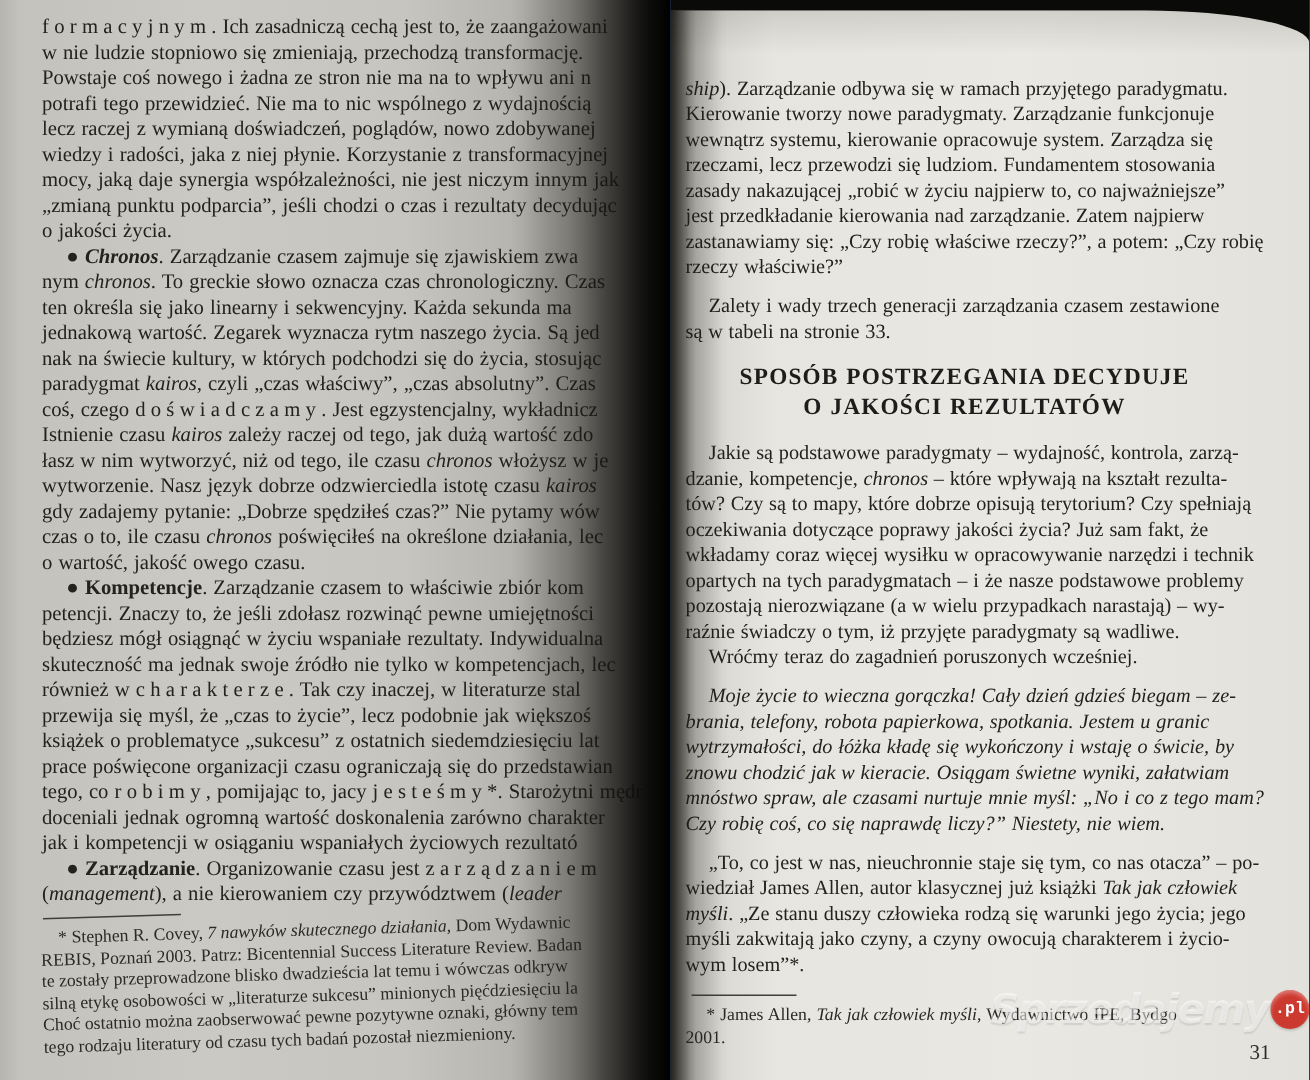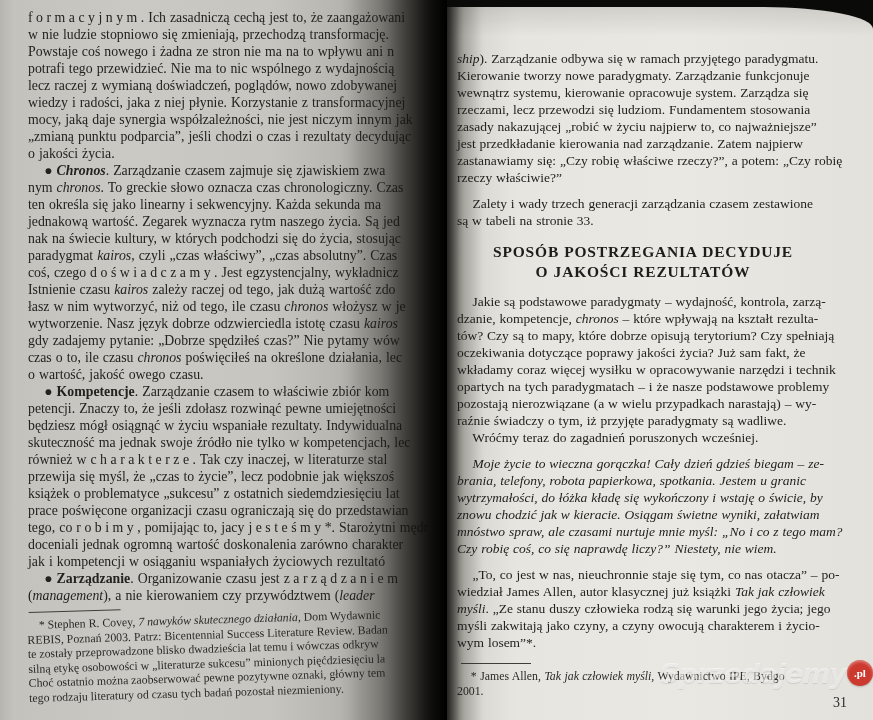--- a/index.html
+++ b/index.html
@@ -44,21 +44,21 @@
   .sp{letter-spacing:3.5px;}
   i{font-style:italic;} b{font-weight:bold;}
 
   
   .watermark{position:absolute;left:660px;top:659px;display:flex;align-items:flex-start;}
   .wm-text{font-family:"DejaVu Sans","Liberation Sans",sans-serif;font-weight:700;
     font-style:italic;font-size:27px;letter-spacing:-1px;line-height:30px;
     color:rgba(255,255,255,.52);text-shadow:0 1px 1px rgba(0,0,0,.10);}
   .wm-badge{display:flex;align-items:center;justify-content:center;width:26px;height:26px;
     border-radius:50%;margin-left:1px;margin-top:1px;flex:0 0 auto;
-    font-family:Liberation Serif, serif;font-weight:700;font-size:11px;
+    font-family:Liberation Mono, monospace;font-weight:700;font-size:11px;
     color:#fff;background:#cc392e;box-shadow:inset 0 2px 3px rgba(255,255,255,.35),0 1px 2px rgba(0,0,0,.2);}
 </style>
 </head>
 <body>
 
 <div class="photo">
 
   <section class="page-left">
     <div class="lp-text">
         <div class="line"><span class="sp">formacyjnym</span>. Ich zasadniczą cechą jest to, że zaangażowani</div>

